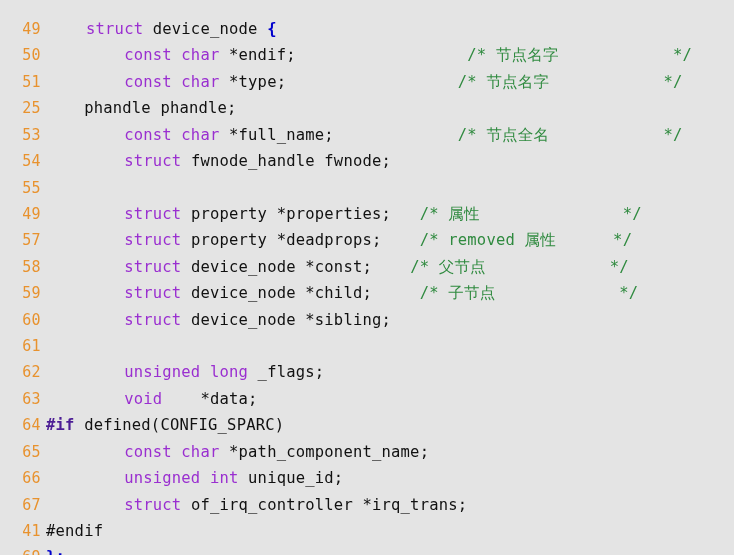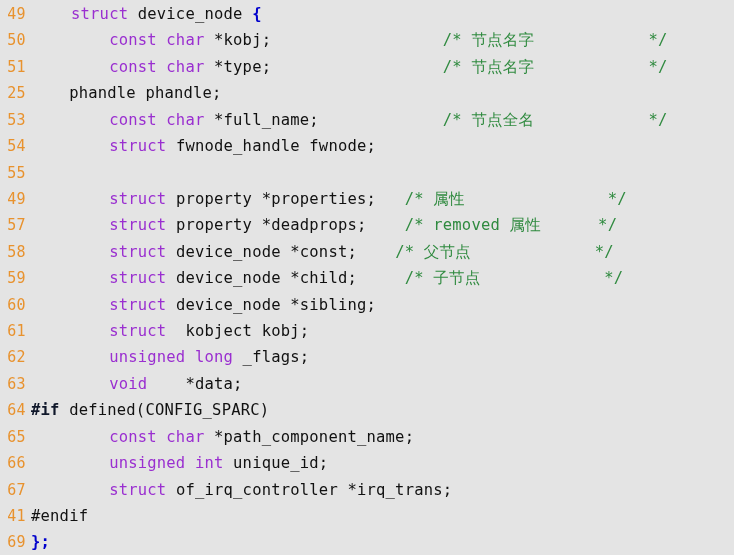--- a/index.html
+++ b/index.html
@@ -11,21 +11,21 @@
     width: 734px;
     height: 555px;
     overflow: hidden;
     font-family: "DejaVu Sans Mono", "Liberation Mono", monospace;
   }
   #code-view {
     width: 734px;
     height: 555px;
     background: #e4e4e4;
     box-sizing: border-box;
-    padding: 1px;
+    padding: 16px;
   }
   .code-line {
     height: 26.43px;
     line-height: 26.43px;
     white-space: pre;
     font-size: 15.5px;
     display: flex;
     align-items: center;
   }
   .lineno {
@@ -38,42 +38,42 @@
     font-size: 15px;
     user-select: none;
     letter-spacing: 0.4px;
   }
   .linetext {
     white-space: pre;
     color: #111111;
     letter-spacing: 0.2px;
   }
   .kw    { color: #9a2fd0; margin-left: 40px; }
-  .pp    { color: #0f172a; font-weight: bold; }
+  .pp    { color: #4c1d95; font-weight: bold; }
   .brace { color: #0000cc; font-weight: bold; }
   .cmt   { color: #2f8a3f; }
   .plain { color: #111111; }
 </style>
 </head>
 <body>
 
 <div id="code-view">
     <div class="code-line"><span class="lineno">49</span><span class="linetext"><span class="kw">struct</span><span class="plain"> device_node </span><span class="brace">{</span></span></div>
-    <div class="code-line"><span class="lineno">50</span><span class="linetext"><span class="plain">    </span><span class="kw">const char</span><span class="plain"> *kobj;</span><span class="plain">                  </span><span class="cmt">/* 节点名字            */</span></span></div>
+    <div class="code-line"><span class="lineno">50</span><span class="linetext"><span class="plain">    </span><span class="kw">const char</span><span class="plain"> *endif;</span><span class="plain">                  </span><span class="cmt">/* 节点名字            */</span></span></div>
     <div class="code-line"><span class="lineno">51</span><span class="linetext"><span class="plain">    </span><span class="kw">const char</span><span class="plain"> *type;</span><span class="plain">                  </span><span class="cmt">/* 节点名字            */</span></span></div>
     <div class="code-line"><span class="lineno">25</span><span class="linetext"><span class="plain">    phandle phandle;</span></span></div>
     <div class="code-line"><span class="lineno">53</span><span class="linetext"><span class="plain">    </span><span class="kw">const char</span><span class="plain"> *full_name;</span><span class="plain">             </span><span class="cmt">/* 节点全名            */</span></span></div>
     <div class="code-line"><span class="lineno">54</span><span class="linetext"><span class="plain">    </span><span class="kw">struct</span><span class="plain"> fwnode_handle fwnode;</span></span></div>
     <div class="code-line"><span class="lineno">55</span><span class="linetext"><span class="plain"></span></span></div>
     <div class="code-line"><span class="lineno">49</span><span class="linetext"><span class="plain">    </span><span class="kw">struct</span><span class="plain"> property *properties;</span><span class="plain">   </span><span class="cmt">/* 属性               */</span></span></div>
     <div class="code-line"><span class="lineno">57</span><span class="linetext"><span class="plain">    </span><span class="kw">struct</span><span class="plain"> property *deadprops;</span><span class="plain">    </span><span class="cmt">/* removed 属性      */</span></span></div>
     <div class="code-line"><span class="lineno">58</span><span class="linetext"><span class="plain">    </span><span class="kw">struct</span><span class="plain"> device_node *const;</span><span class="plain">    </span><span class="cmt">/* 父节点             */</span></span></div>
     <div class="code-line"><span class="lineno">59</span><span class="linetext"><span class="plain">    </span><span class="kw">struct</span><span class="plain"> device_node *child;</span><span class="plain">     </span><span class="cmt">/* 子节点             */</span></span></div>
     <div class="code-line"><span class="lineno">60</span><span class="linetext"><span class="plain">    </span><span class="kw">struct</span><span class="plain"> device_node *sibling;</span></span></div>
-    <div class="code-line"><span class="lineno">61</span><span class="linetext"><span class="plain">    </span><span class="kw">struct</span><span class="plain">  kobject kobj;</span></span></div>
+    <div class="code-line"><span class="lineno">61</span></div>
     <div class="code-line"><span class="lineno">62</span><span class="linetext"><span class="plain">    </span><span class="kw">unsigned long</span><span class="plain"> _flags;</span></span></div>
     <div class="code-line"><span class="lineno">63</span><span class="linetext"><span class="plain">    </span><span class="kw">void</span><span class="plain">    *data;</span></span></div>
     <div class="code-line"><span class="lineno">64</span><span class="linetext"><span class="pp">#if</span><span class="plain"> defined(CONFIG_SPARC)</span></span></div>
     <div class="code-line"><span class="lineno">65</span><span class="linetext"><span class="plain">    </span><span class="kw">const char</span><span class="plain"> *path_component_name;</span></span></div>
     <div class="code-line"><span class="lineno">66</span><span class="linetext"><span class="plain">    </span><span class="kw">unsigned int</span><span class="plain"> unique_id;</span></span></div>
     <div class="code-line"><span class="lineno">67</span><span class="linetext"><span class="plain">    </span><span class="kw">struct</span><span class="plain"> of_irq_controller *irq_trans;</span></span></div>
     <div class="code-line"><span class="lineno">41</span><span class="linetext"><span class="plain">#endif</span></span></div>
     <div class="code-line"><span class="lineno">69</span><span class="linetext"><span class="brace">};</span></span></div>
   </div>
 

